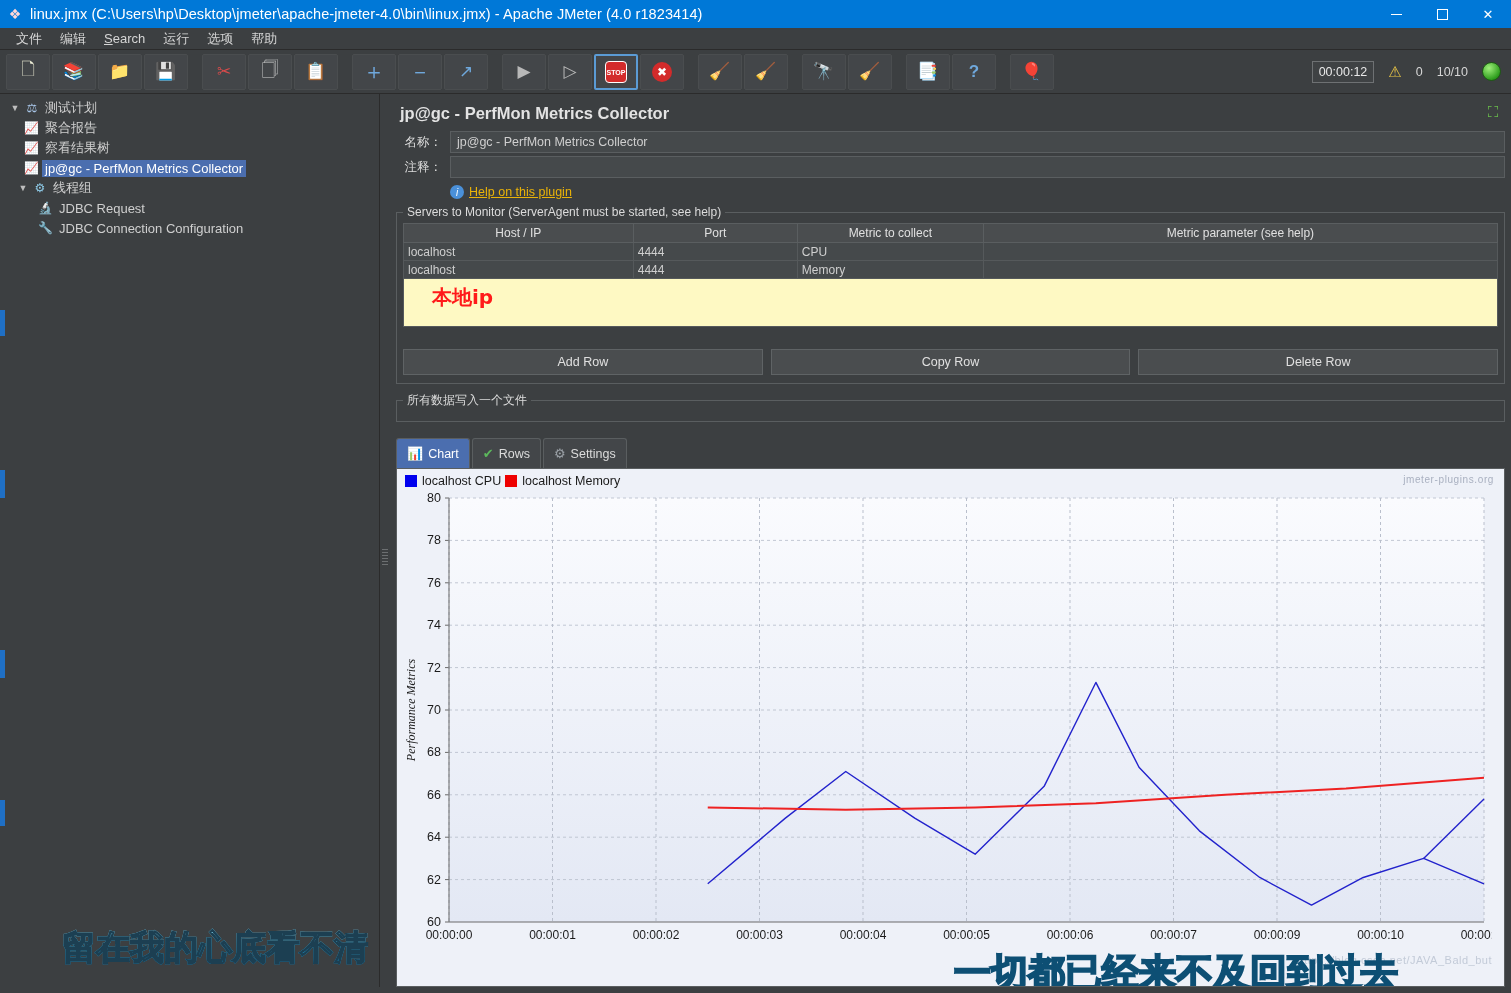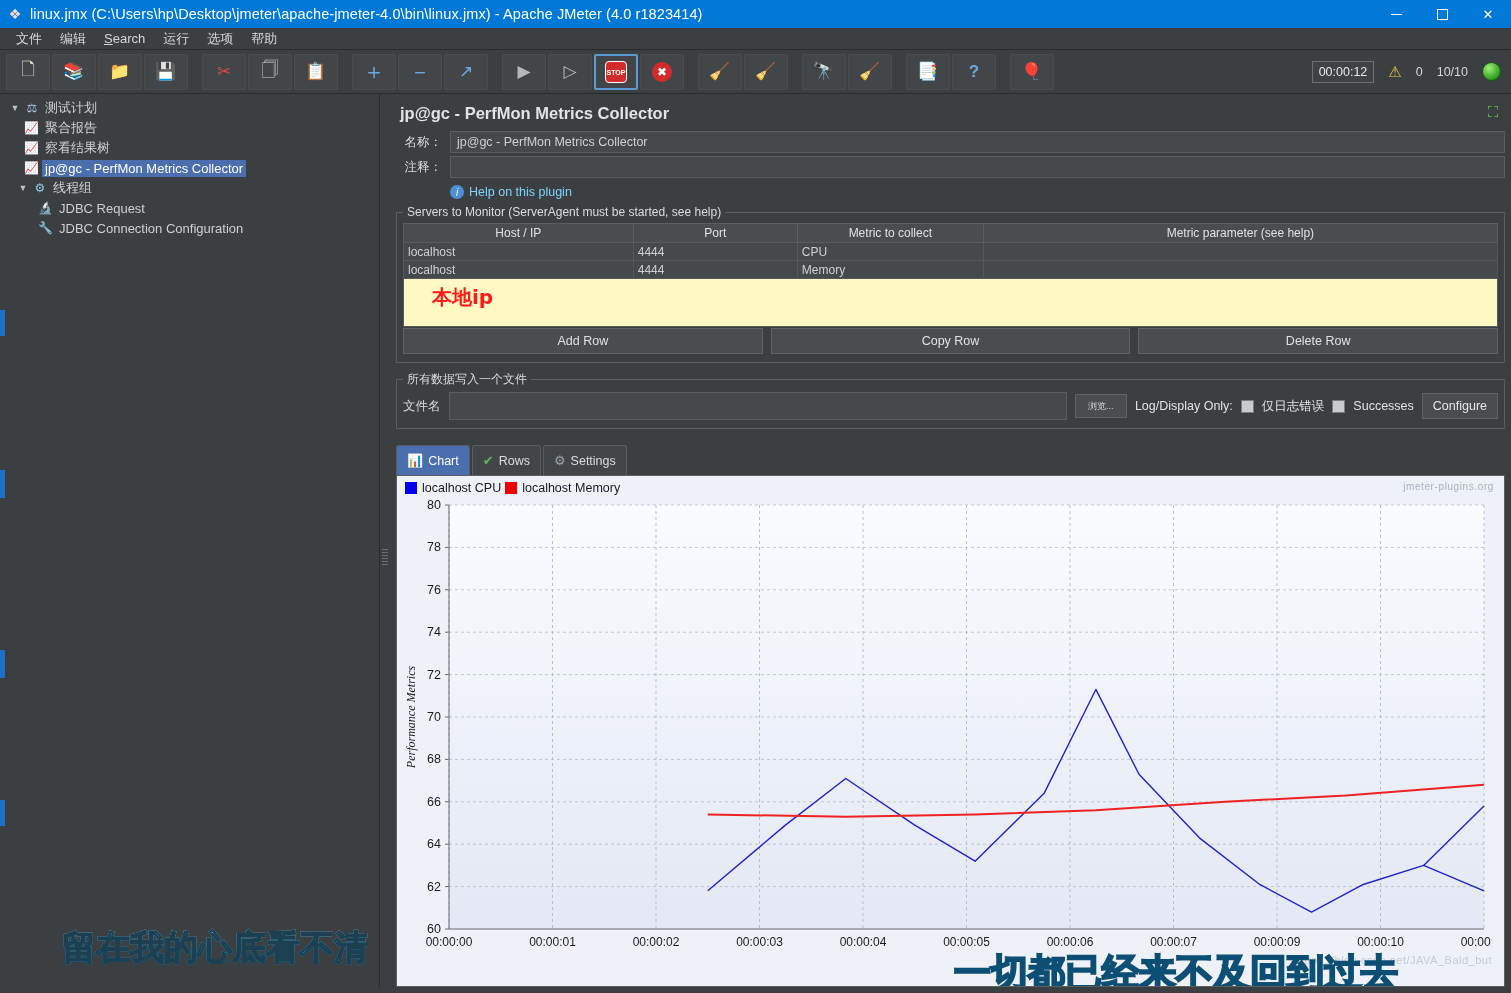--- a/index.html
+++ b/index.html
@@ -63,33 +63,33 @@
   .pane-title { color: #e3e3e3; font-size: 16.5px; font-weight: bold; padding: 2px 2px 8px 4px; }
   .expand-ico { position: absolute; right: 8px; top: 8px; width: 20px; height: 20px;
                 color: #6abf4b; font-size: 15px; display: flex; align-items: center; justify-content: center; }
   .field-row { display: flex; align-items: center; margin-bottom: 3px; }
   .field-lab { color: #dcdcdc; font-size: 12.5px; width: 54px; text-align: right; padding-right: 8px; }
   .field-in { flex: 1; height: 22px; background: #45494b; border: 1px solid #5a5e60;
               color: #cfcfcf; font-size: 12.5px; padding: 0 6px; line-height: 20px; }
   .help-row { display: flex; align-items: center; gap: 5px; padding: 4px 0 6px 54px; }
   .info-ico { width: 14px; height: 14px; border-radius: 50%; background: #4a90d9; color: #fff;
               font-size: 10px; display: flex; align-items: center; justify-content: center; font-style: italic; }
-  .help-link { color: #7dd3fc; font-size: 12.5px; }
+  .help-link { color: #eab308; font-size: 12.5px; text-decoration: underline; }
   fieldset { border: 1px solid #5a5e60; margin-bottom: 8px; padding: 4px 6px 8px 6px; }
   legend { color: #dcdcdc; font-size: 12px; padding: 0 4px; }
   table.srv { width: 100%; border-collapse: collapse; table-layout: fixed; }
   table.srv th { background: #4a4d4f; color: #e0e0e0; font-size: 12px; font-weight: normal;
                  border: 1px solid #5a5e60; height: 19px; }
   table.srv td { background: #45494b; color: #cfcfcf; font-size: 12px; border: 1px solid #55595b;
                  height: 18px; padding-left: 4px; }
   .tbl-blank { background: #fef9c3; border: 1px solid #55595b; border-top: none; height: 48px;
                position: relative; }
   .annot-red { position: absolute; left: 28px; top: 5px; color: #ff1a1a; font-size: 20px;
                font-weight: bold; font-family: "DejaVu Sans", sans-serif; }
-  .rowbtns { display: flex; gap: 8px; margin-top: 1px; }
+  .rowbtns { display: flex; gap: 8px; margin-top: 22px; }
   .rowbtn { flex: 1; height: 26px; background: #4a4d4f; border: 1px solid #5f6365; color: #e0e0e0;
             font-size: 12.5px; display: flex; align-items: center; justify-content: center; }
   .file-row { display: flex; align-items: center; gap: 8px; }
   .file-lab { color: #dcdcdc; font-size: 12.5px; }
   .file-in { flex: 1; height: 28px; background: #45494b; border: 1px solid #5a5e60; }
   .browse-btn { width: 52px; height: 24px; background: #4a4d4f; border: 1px solid #5f6365;
                 color: #d8d8d8; font-size: 9px; display: flex; align-items: center; justify-content: center; }
   .lbl-sm { color: #e2e2e2; font-size: 12.5px; }
   .chk { width: 13px; height: 13px; background: #c9ccce; border: 1px solid #7a7d7f; display: inline-block; }
   .cfg-btn { height: 26px; padding: 0 10px; background: #4a4d4f; border: 1px solid #5f6365;
@@ -281,31 +281,20 @@
       </div>
       <div class="rowbtns">
         <div class="rowbtn">Add Row</div>
         <div class="rowbtn">Copy Row</div>
         <div class="rowbtn">Delete Row</div>
       </div>
     </fieldset>
 
     <fieldset>
       <legend>所有数据写入一个文件</legend>
-      <div class="file-row">
-        <span class="file-lab">文件名</span>
-        <div class="file-in"></div>
-        <div class="browse-btn">浏览...</div>
-        <span class="lbl-sm">Log/Display Only:</span>
-        <span class="chk"></span>
-        <span class="lbl-sm">仅日志错误</span>
-        <span class="chk"></span>
-        <span class="lbl-sm">Successes</span>
-        <div class="cfg-btn">Configure</div>
-      </div>
     </fieldset>
 
     <div class="tabs">
       <div class="tab active">
         <span class="ticon">📊</span>
         <span>Chart</span>
       </div>
       <div class="tab">
         <span class="ticon" style="color:#5cb85c">✔</span>
         <span>Rows</span>

